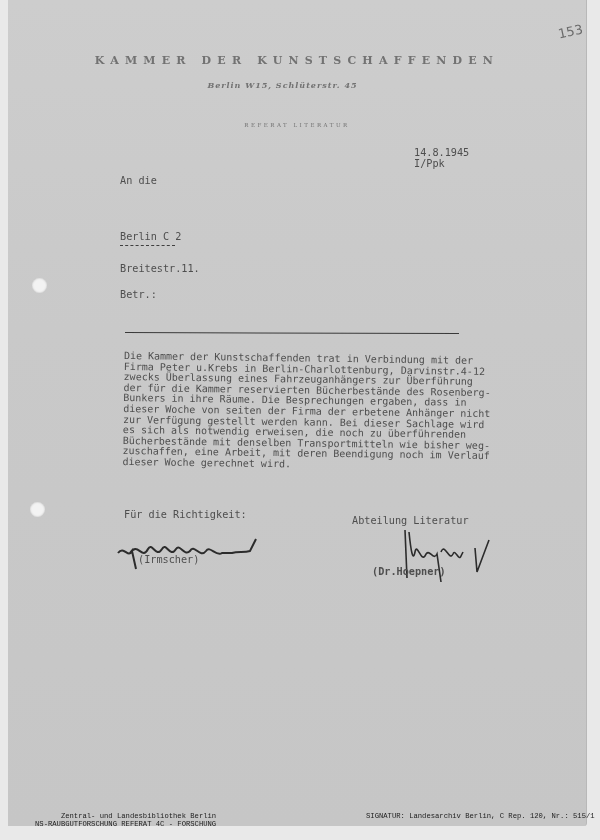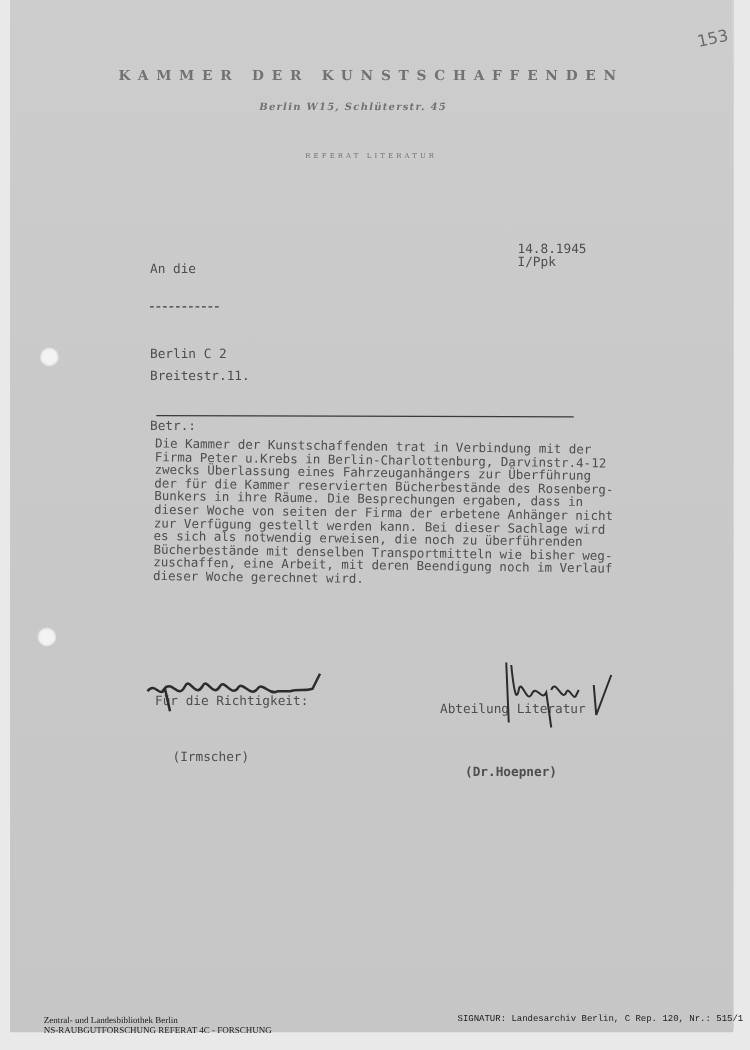--- a/index.html
+++ b/index.html
@@ -27,52 +27,52 @@
     }
     .referat {
       left: 0; width: 578px; text-align: center; top: 122px;
       font-size: 5.5px; letter-spacing: 2.5px;
     }
     .folio {
       left: 550px; top: 24px; font-family: "DejaVu Sans", sans-serif;
       font-size: 13px; color: #6a6a6a; transform: rotate(-12deg);
     }
 
-    .t { font-size: 10.2px; line-height: 10.5px; margin-top: 47px; }
+    .t { font-size: 10.2px; line-height: 10.5px; }
     .date { left: 406px; top: 148px; }
-    .recipient { left: 112px; top: 164px; }
+    .recipient { left: 112px; top: 176px; }
     .rec-block { left: 112px; top: 191px; }
     .city { left: 112px; top: 232px; }
     .city-underline {
       position: absolute; left: 112px; top: 245px; width: 55px; height: 0;
       border-top: 1.4px dashed #3f3f3f;
     }
-    .street { left: 112px; top: 250px; }
+    .street { left: 112px; top: 264px; }
     .subject-label { left: 112px; top: 290px; }
     .subject-text { left: 170px; top: 290px; }
     .subject-rule {
       position: absolute; left: 117px; top: 332px; width: 334px; height: 0;
       border-top: 1.6px solid #3a3a3a; transform: rotate(0.18deg); transform-origin: left;
     }
     .body-text { left: 116px; top: 351px; font-size: 10px; line-height: 10.6px; transform: rotate(0.8deg); transform-origin: left top; }
 
     .richtigkeit { left: 116px; top: 510px; }
     .abteilung { left: 344px; top: 516px; }
     .irmscher { left: 130px; top: 555px; text-align: center; }
     .hoepner { left: 364px; top: 567px; font-weight: bold; }
     .sig { position: absolute; }
 
     .hole {
       position: absolute; width: 15px; height: 15px; border-radius: 50%;
       background: #f3f3f3; box-shadow: inset 0 0 2px #bdbdbd;
     }
 
     .footer-left {
-      left: 27px; top: 812px; font-family: Liberation Serif, serif;
-      font-size: 7.2px; line-height: 8px; color: #1c1c1c;
+      left: 27px; top: 812px; font-family: Liberation Mono, monospace;
+      font-size: 7.2px; line-height: 8px; color: #1c1c1c; text-align: right;
     }
     .footer-right {
       left: 358px; top: 812px; font-family: Liberation Mono, monospace;
       font-size: 7.2px; line-height: 8px; color: #1c1c1c;
     }
   </style>
 </head>
 <body>
 
 <div class="page">

